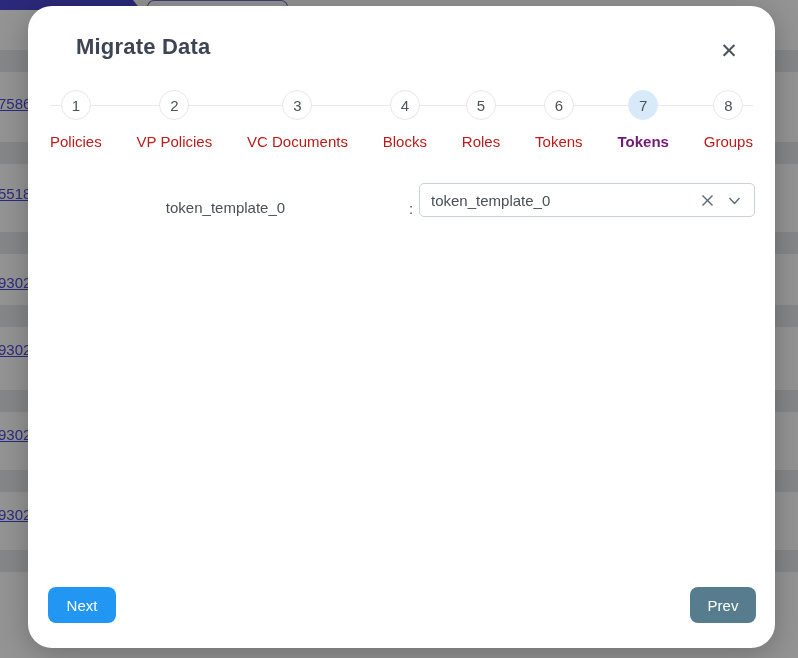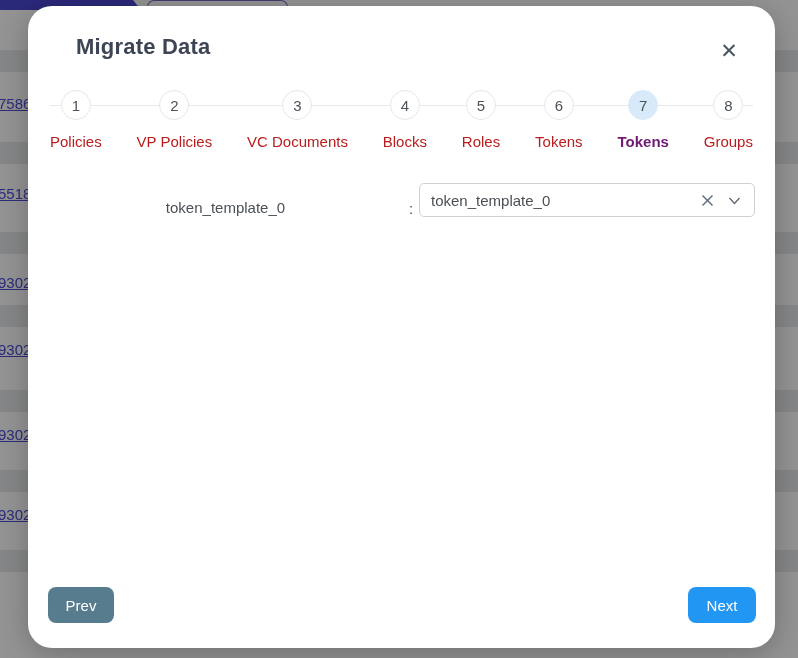--- a/index.html
+++ b/index.html
@@ -197,17 +197,17 @@
         <span class="sel-icon">
           <svg width="15" height="15" viewBox="0 0 15 15">
             <polyline points="2.5,5 7.5,10.5 12.5,5" fill="none" stroke="#5f6b76" stroke-width="1.4"></polyline>
           </svg>
         </span>
       </div>
     </div>
   </div>
 
   <div class="modal-footer">
+    <button class="btn btn-next">Next</button>
     <button class="btn btn-prev">Prev</button>
-    <button class="btn btn-next">Next</button>
   </div>
 
 </div>
 
 </body></html>

